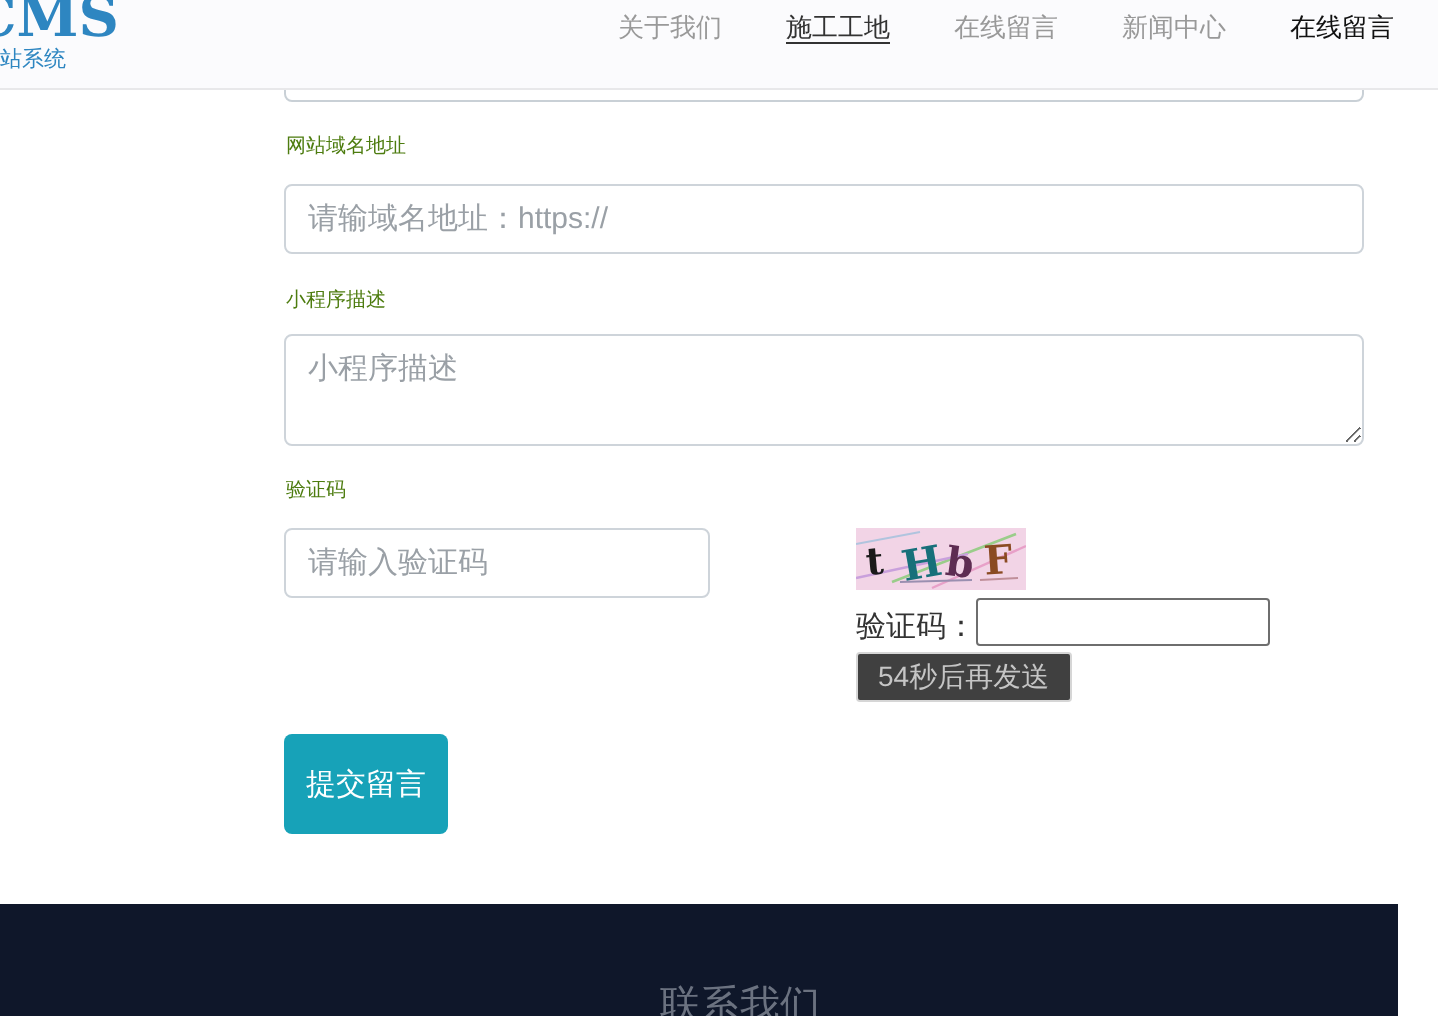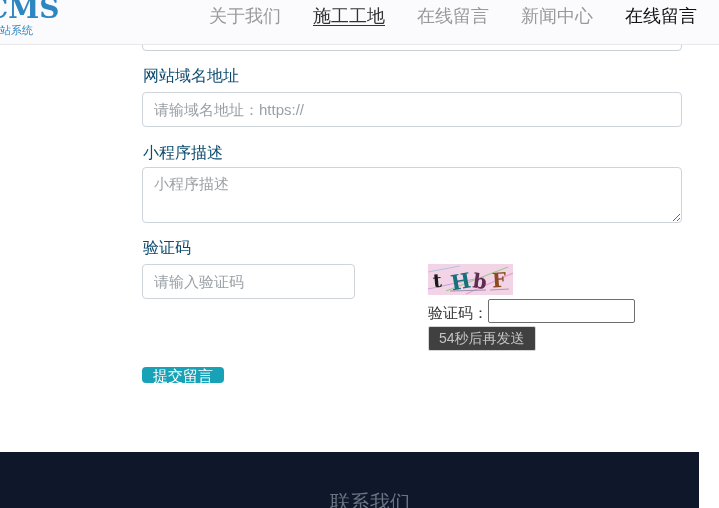--- a/index.html
+++ b/index.html
@@ -10,29 +10,29 @@
   
   .header{
     position:absolute;top:0;left:0;width:719px;height:44px;background:#fbfbfd;
     border-bottom:1px solid #e8e8ea;z-index:5;
   }
   .logo{position:absolute;left:-14px;top:-5px;line-height:1;cursor:pointer;}
   .logo-main{font-family:"DejaVu Serif","Liberation Serif",serif;font-weight:bold;
     font-size:28px;color:#2e86c1;letter-spacing:0;}
   .logo-sub{font-size:11px;color:#2e86c1;margin-top:2px;padding-left:3px;}
   .nav{position:absolute;top:0;right:22px;height:44px;display:flex;gap:32px;padding-top:6px;}
-  .nav-item{font-size:18px;color:#999;cursor:pointer;white-space:nowrap;line-height:1.2;}
+  .nav-item{font-size:13px;color:#999;cursor:pointer;white-space:nowrap;line-height:1.2;}
   .nav-item.hovered{color:#333;text-decoration:underline;text-underline-offset:3px;}
   .nav-item.active{color:#111;}
   
   .ghost-input{
     position:absolute;left:142px;top:18px;width:540px;height:33px;z-index:1;
     border:1px solid #c9d0d6;border-radius:4px;background:#fff;box-sizing:border-box;
   }
-  .form-label{position:absolute;font-size:16px;color:#0c4a6e;}
+  .form-label{position:absolute;font-size:10px;color:#4d7c0f;}
   .lbl-domain{left:143px;top:66px;}
   .lbl-desc{left:143px;top:143px;}
   .lbl-captcha{left:143px;top:238px;}
   .txt-input{
     position:absolute;box-sizing:border-box;border:1px solid #ced4da;border-radius:4px;
     font-size:15px;padding:0 11px;color:#333;background:#fff;outline:none;
     font-family:"Liberation Sans","DejaVu Sans",sans-serif;
   }
   .txt-input::placeholder,.txt-area::placeholder{color:#9aa0a6;opacity:1;}
   .inp-domain{left:142px;top:92px;width:540px;height:35px;}
@@ -49,21 +49,21 @@
     box-sizing:border-box;width:147px;height:24px;border:1px solid #6e6e6e;border-radius:2px;
     font-size:14px;padding:0 5px;outline:none;background:#fff;
     font-family:"Liberation Sans","DejaVu Sans",sans-serif;
   }
   .resend-btn{
     position:absolute;left:428px;top:326px;height:25px;padding:0 10px;box-sizing:border-box;
     background:#404040;border:1px solid #d6d6d6;border-radius:2px;color:#c5c5c5;
     font-size:14px;font-family:"Liberation Sans","DejaVu Sans",sans-serif;
   }
   .submit-btn{
-    position:absolute;left:142px;top:367px;height:16px;padding:0 11px;border:none;cursor:pointer;
+    position:absolute;left:142px;top:367px;height:50px;padding:0 11px;border:none;cursor:pointer;
     background:#17a2b8;color:#ffffff;font-size:15px;border-radius:4px;
     font-family:"Liberation Sans","DejaVu Sans",sans-serif;
   }
   
   .footer{position:absolute;left:0;top:452px;width:699px;height:56px;background:#0f172a;}
   .footer-title{position:absolute;left:330px;top:37px;font-size:20px;color:#6b7280;white-space:nowrap;}
 </style>
 </head>
 <body>
 

